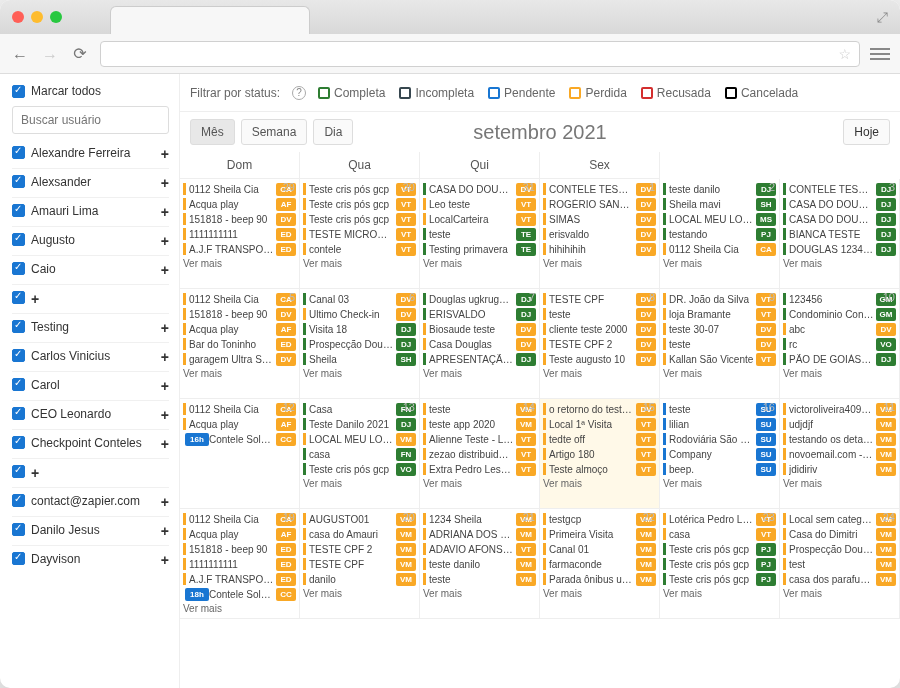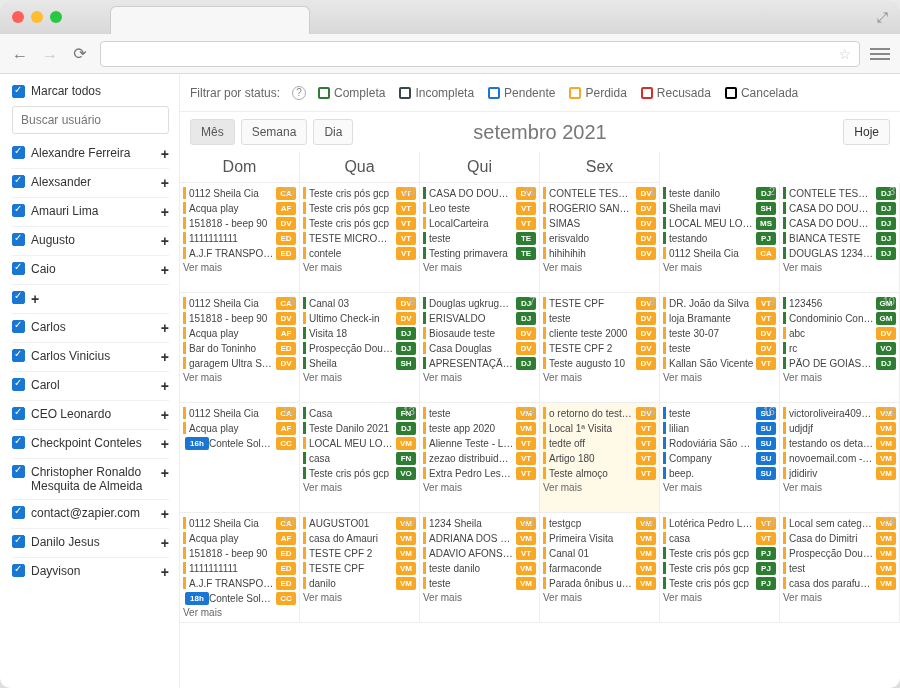--- a/index.html
+++ b/index.html
@@ -33,21 +33,21 @@
 .help-ic{ width:14px;height:14px;border:1px solid #aaa;border-radius:50%;display:inline-flex;align-items:center;justify-content:center;font-size:10px;color:#888;}
 .st-item{display:flex;align-items:center;gap:4px;}
 .st-box{width:12px;height:12px;border:2px solid;border-radius:2px;}
 .toolbar { height:40px; display:flex; align-items:center; padding:0 10px; gap:6px; position:relative; }
 .view-btn { padding:5px 10px; border:1px solid #ddd; border-radius:3px; background:#fafafa; font-size:12px; cursor:pointer; color:#555; }
 .view-btn.active { background:#e8e8e8; }
 .month-title { position:absolute; left:50%; transform:translateX(-50%); font-size:20px; color:#777; font-weight:300; }
 .today-btn { margin-left:auto; padding:5px 10px; border:1px solid #ddd; border-radius:3px; background:#fafafa; font-size:12px; }
 .cal { flex:1; overflow:auto; }
 .cal-head { display:grid; grid-template-columns:repeat(6,1fr); }
-.cal-head div { text-align:center; padding:6px 0; font-size:16px; color:#555; border-bottom:1px solid #eee; border-right:1px solid #eee; }
+.cal-head div { text-align:center; padding:6px 0; font-size:12px; color:#555; border-bottom:1px solid #eee; border-right:1px solid #eee; }
 .cal-body { display:grid; grid-template-columns:repeat(6,1fr); grid-auto-rows:minmax(110px,auto); }
 .cell { border-right:1px solid #eee; border-bottom:1px solid #eee; padding:2px 3px 4px 3px; position:relative; font-size:10px; overflow:hidden; }
 .cell.hl { background:#fff9e8; }
 .daynum { position:absolute; top:2px; right:4px; font-size:11px; color:#bbb; }
 .ev { display:flex; align-items:center; height:14px; margin:1px 0; }
 .ev .bar { width:3px; height:12px; margin-right:3px; flex-shrink:0; }
 .ev .txt { flex:1; white-space:nowrap; overflow:hidden; text-overflow:ellipsis; color:#444; }
 .badge { width:20px; height:13px; border-radius:2px; color:#fff; font-size:8px; font-weight:bold; display:flex; align-items:center; justify-content:center; flex-shrink:0; margin-left:2px; }
 .badge.wide{ width:24px; }
 .more { color:#666; font-size:10px; margin-top:2px; cursor:pointer; }
@@ -111,21 +111,21 @@
             <span class="cb"></span>
             <span class="user-name">Caio</span>
             <span class="plus">+</span>
           </div>
           <div class="user-row">
             <span class="cb"></span>
             <span class="plus">+</span>
           </div>
           <div class="user-row">
             <span class="cb"></span>
-            <span class="user-name">Carlos</span>
+            <span class="user-name">Testing</span>
             <span class="plus">+</span>
           </div>
           <div class="user-row">
             <span class="cb"></span>
             <span class="user-name">Carlos Vinicius</span>
             <span class="plus">+</span>
           </div>
           <div class="user-row">
             <span class="cb"></span>
             <span class="user-name">Carol</span>
@@ -136,21 +136,20 @@
             <span class="user-name">CEO Leonardo</span>
             <span class="plus">+</span>
           </div>
           <div class="user-row">
             <span class="cb"></span>
             <span class="user-name">Checkpoint Conteles</span>
             <span class="plus">+</span>
           </div>
           <div class="user-row">
             <span class="cb"></span>
-            <span class="user-name">Christopher Ronaldo Mesquita de Almeida</span>
             <span class="plus">+</span>
           </div>
           <div class="user-row">
             <span class="cb"></span>
             <span class="user-name">contact@zapier.com</span>
             <span class="plus">+</span>
           </div>
           <div class="user-row">
             <span class="cb"></span>
             <span class="user-name">Danilo Jesus</span>

